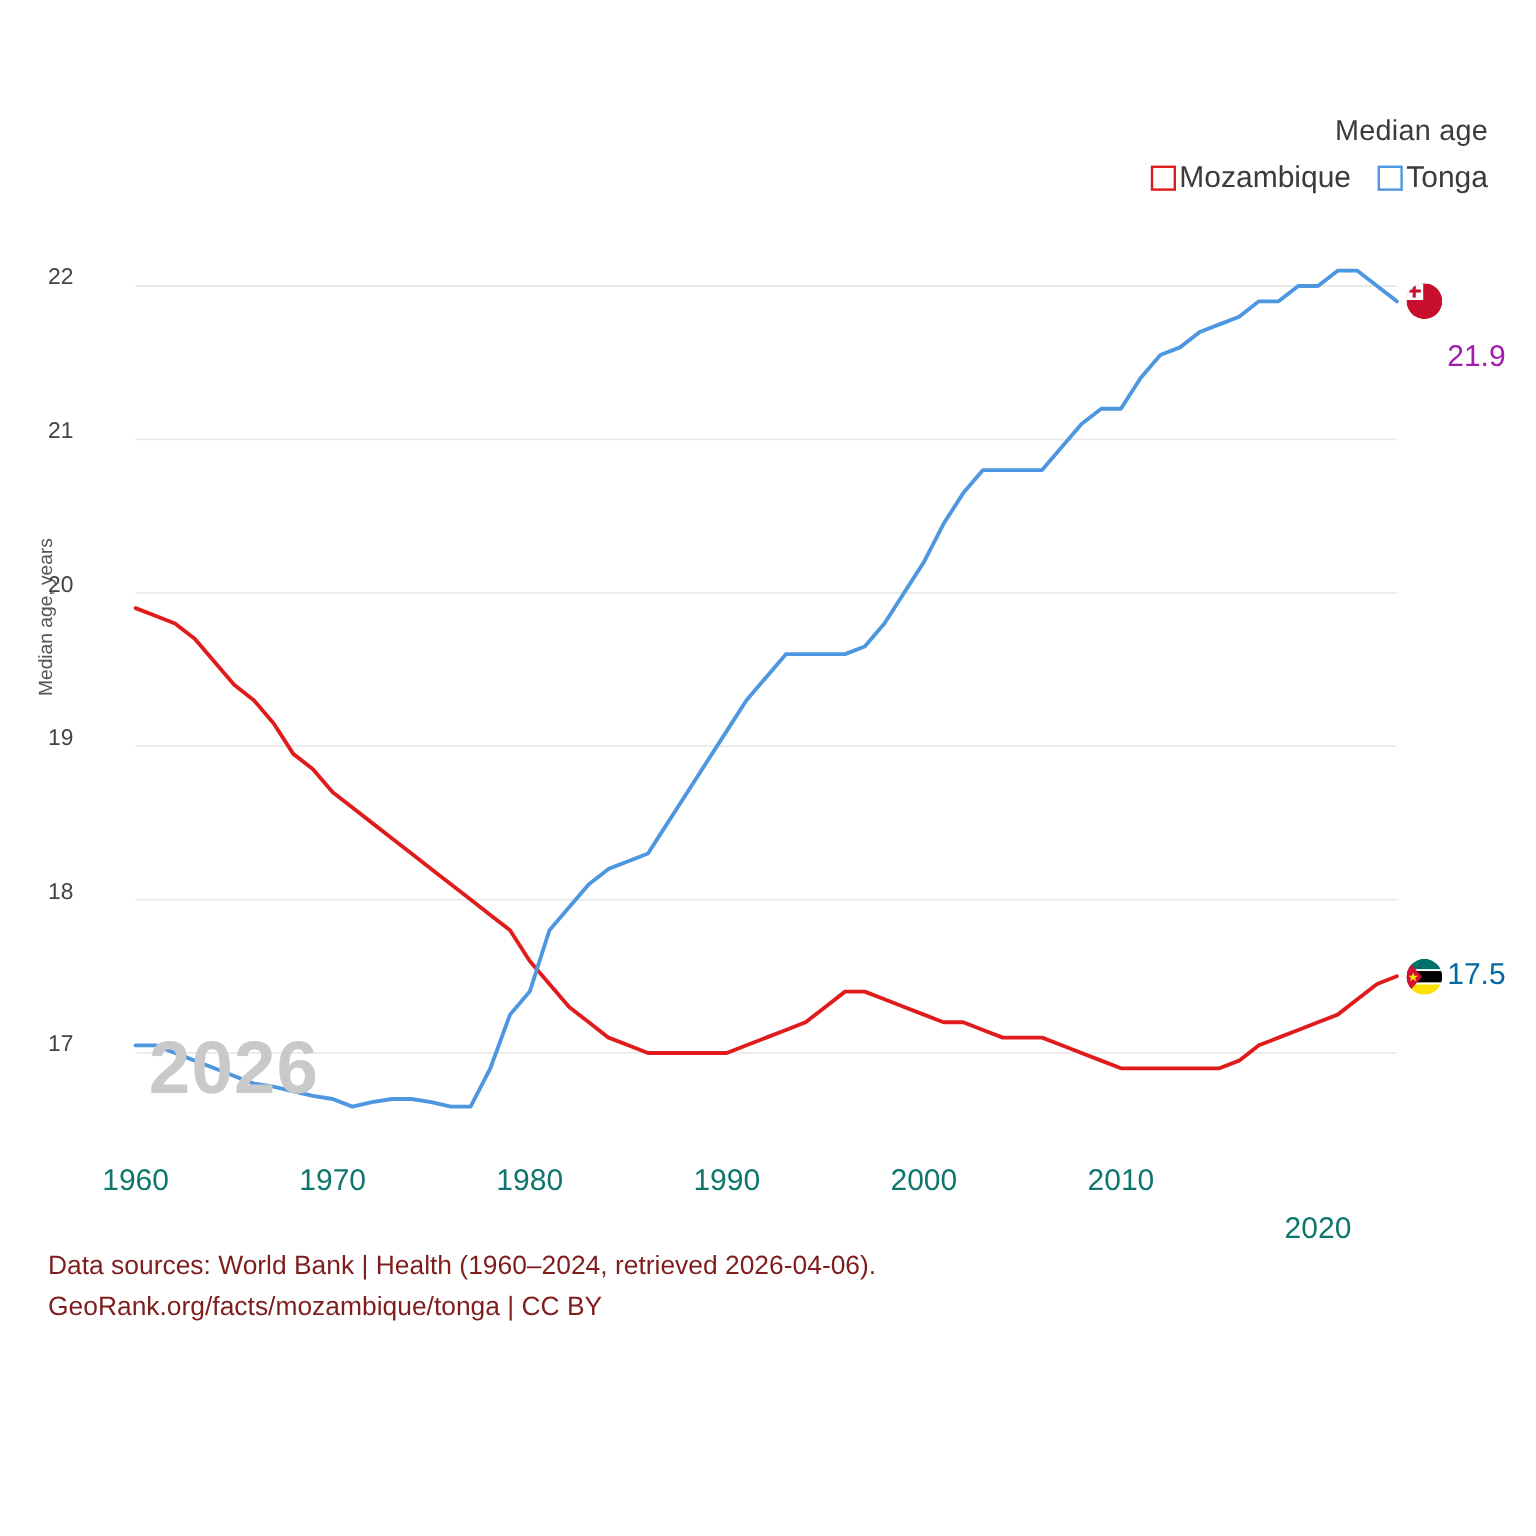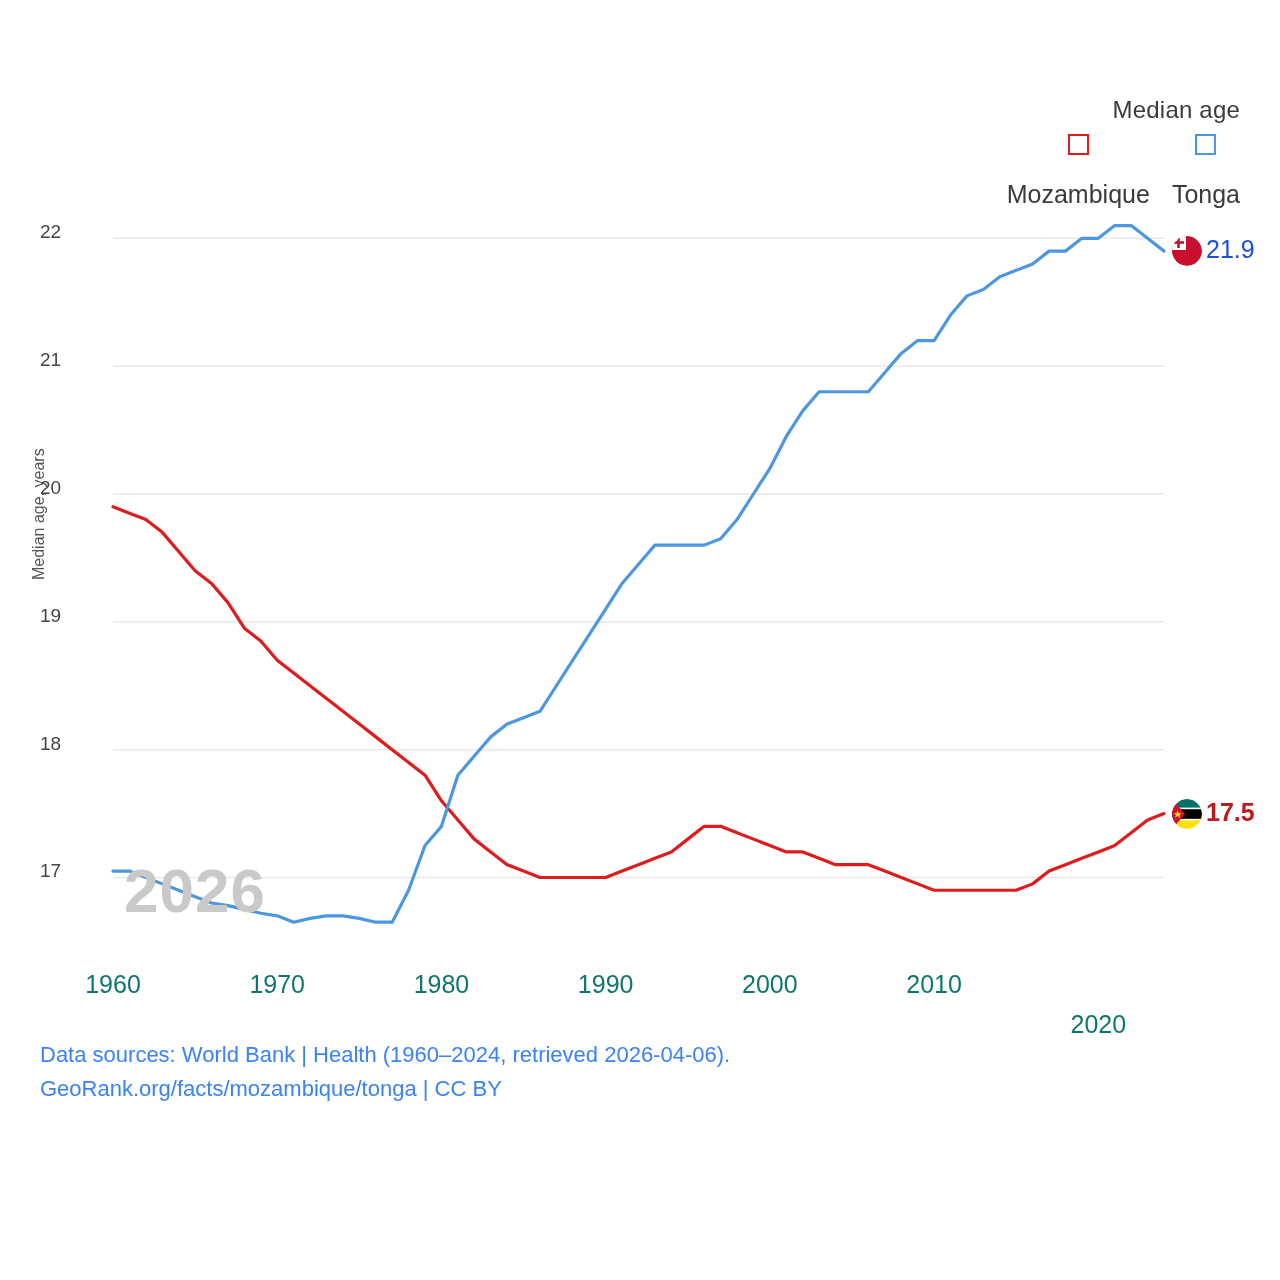--- a/index.html
+++ b/index.html
@@ -37,23 +37,23 @@
   }
   .legend-entries {
     display: flex;
     flex-direction: row;
     justify-content: flex-end;
     align-items: center;
     gap: 22px;
   }
   .legend-entry {
     display: flex;
-    flex-direction: column;
+    flex-direction: row;
     align-items: center;
-    gap: 25px;
+    gap: 3px;
   }
   .legend-swatch {
     width: 21px;
     height: 21px;
     border: 2.5px solid #000;
     background: #fff;
     box-sizing: border-box;
   }
   .legend-label {
     font-size: 25px;
@@ -90,35 +90,35 @@
     font-size: 62px;
     font-weight: bold;
     color: #c9c9c9;
     letter-spacing: 1px;
   }
   .end-label {
     position: absolute;
     font-size: 25px;
     white-space: nowrap;
   }
-  .end-label.moz { color: #b91c1c; font-weight: bold; }
-  .end-label.tonga { color: #1d4ed8; }
+  .end-label.moz { color: #0369a1; }
+  .end-label.tonga { color: #a21caf; margin-top: 48px; }
   .flag-badge {
     position: absolute;
     width: 30px;
     height: 30px;
     border-radius: 50%;
     overflow: hidden;
   }
   .footer {
     position: absolute;
     left: 40px;
     top: 1038px;
     font-size: 22px;
-    color: #3b82f6;
+    color: #7f1d1d;
     line-height: 1.55;
   }
   .footer div { white-space: nowrap; }
 </style>
 </head>
 <body>
 
 <div id="chart-root">
 
   <div class="legend">

